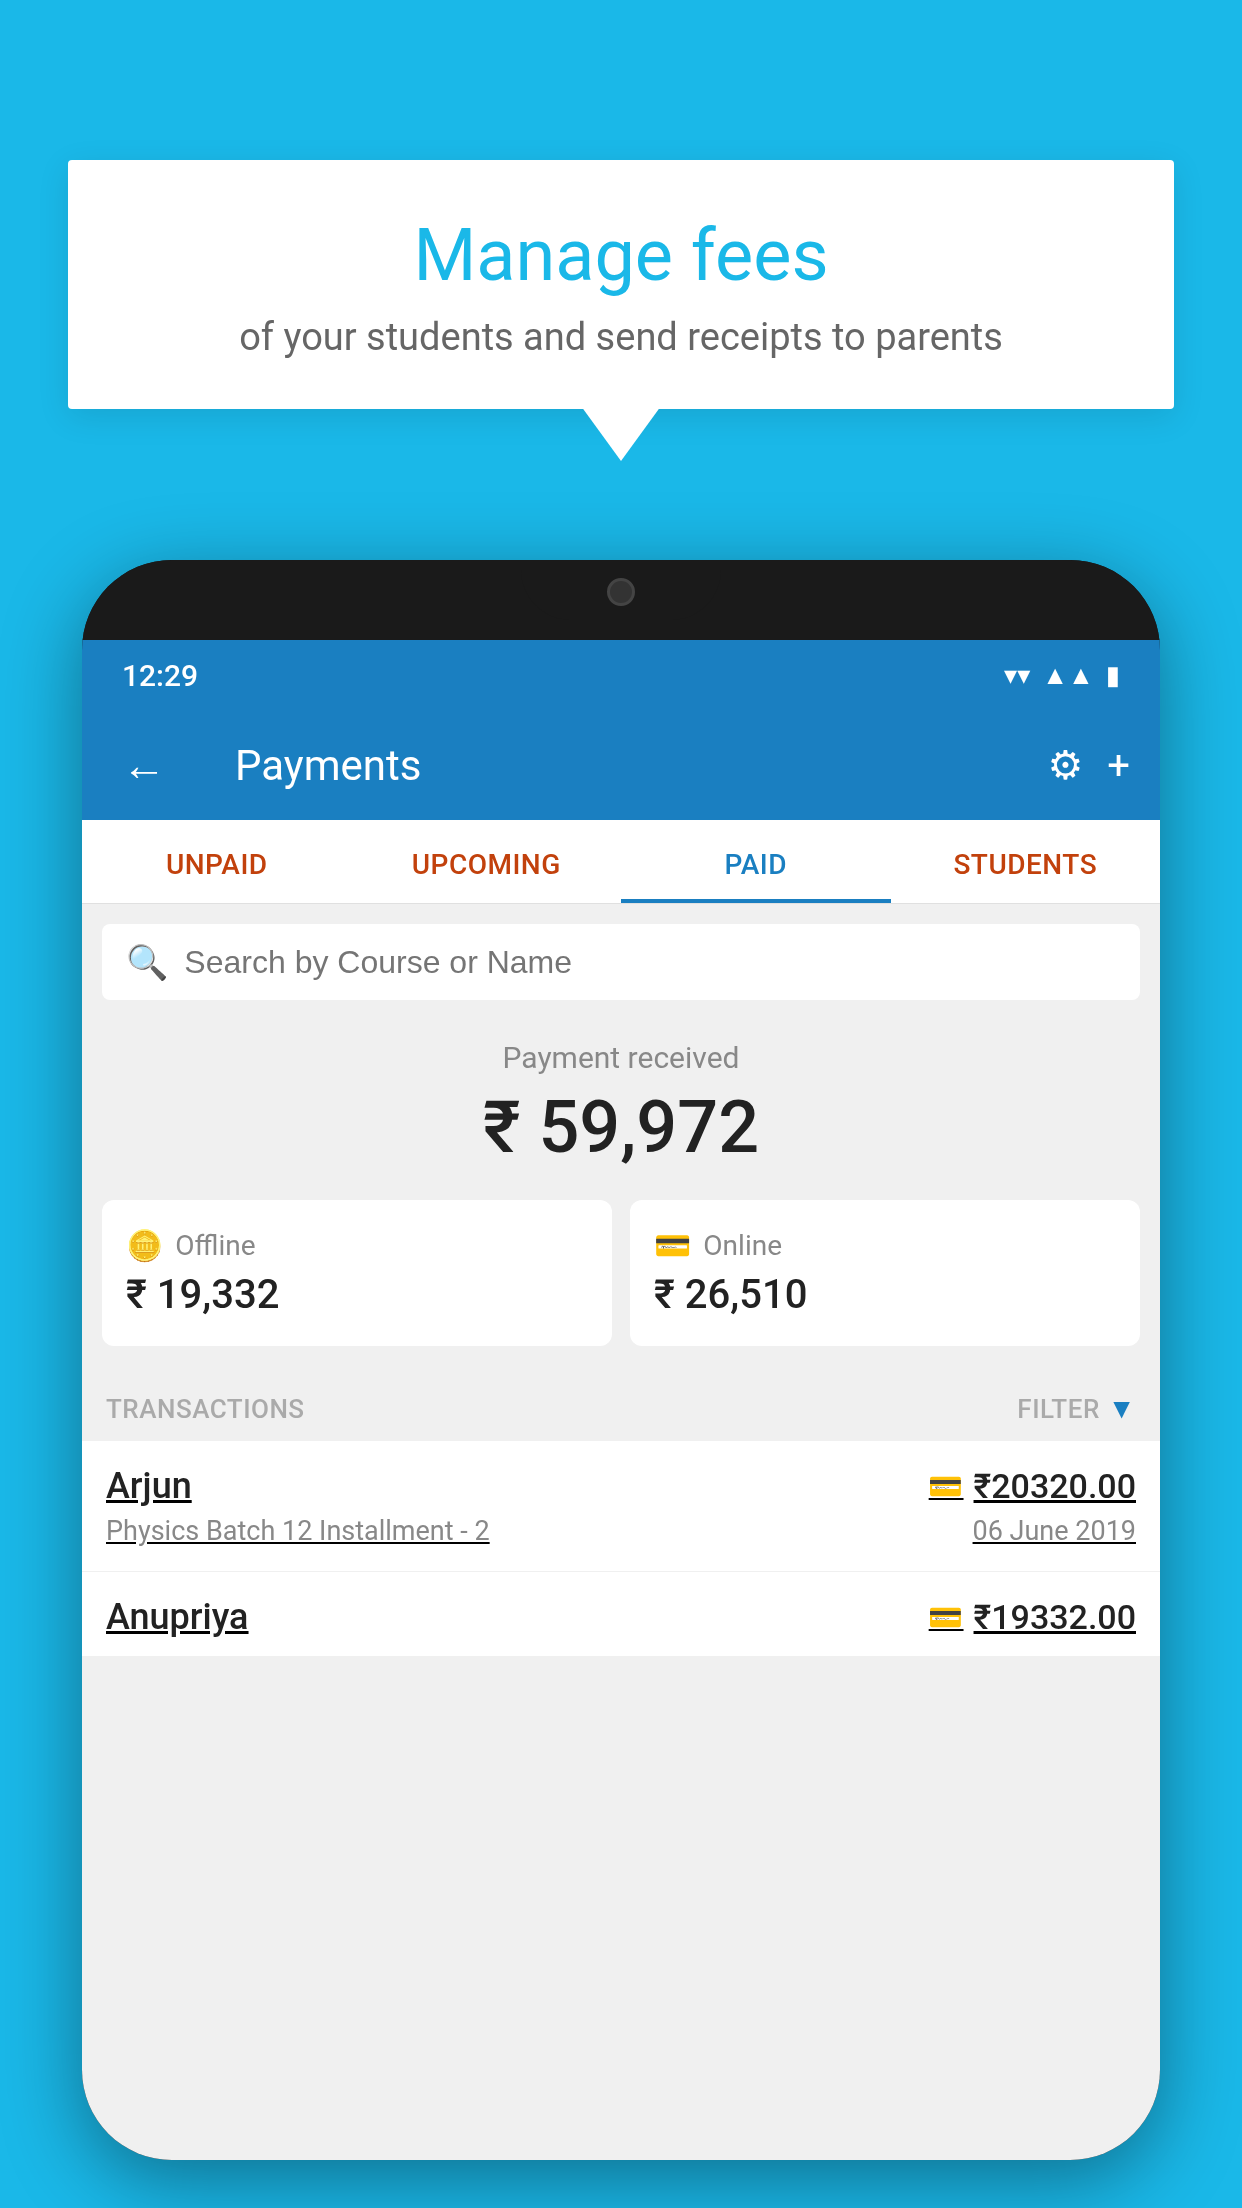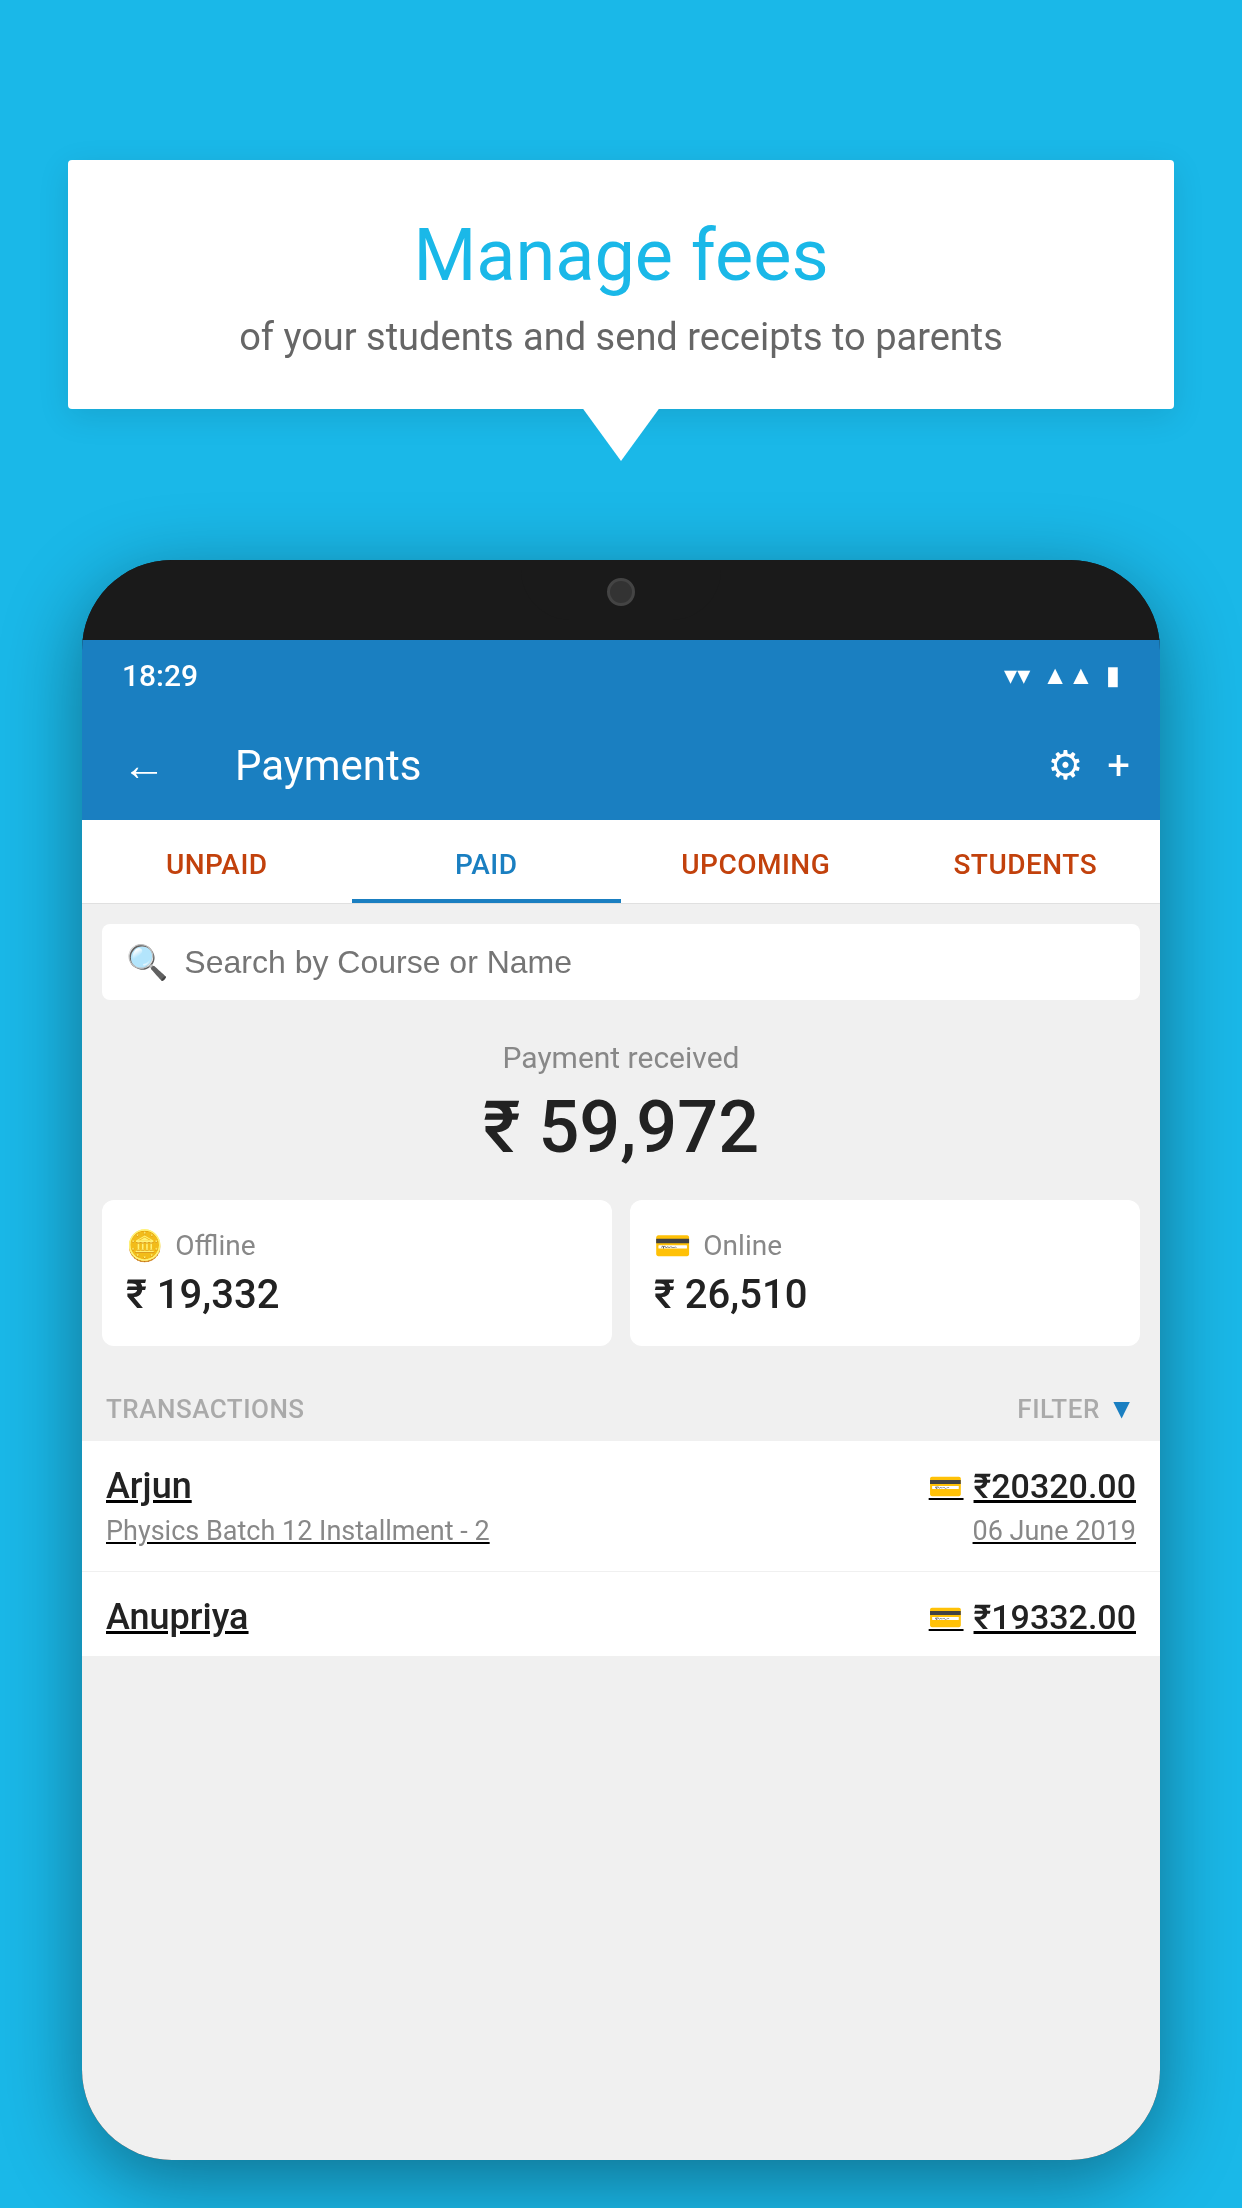--- a/index.html
+++ b/index.html
@@ -355,21 +355,21 @@
 
 <div class="phone-frame">
 
   <div class="phone-notch-area">
     <div class="notch">
       <div class="camera"></div>
     </div>
   </div>
 
   <div class="status-bar">
-    <span class="status-time">18:29</span>
+    <span class="status-time">12:29</span>
     <div class="status-icons">
       <span class="status-icon-wifi">▾▾</span>
       <span class="status-icon-signal">▲▲</span>
       <span class="status-icon-battery">▮</span>
     </div>
   </div>
 
   <div class="screen">
 
     <div class="app-bar">
@@ -378,25 +378,25 @@
       <div class="app-bar-actions">
         <span class="app-bar-icon">⚙</span>
         <span class="app-bar-icon">+</span>
       </div>
     </div>
 
     <div class="tabs">
       <div class="tab">
         <span>UNPAID</span>
       </div>
+      <div class="tab">
+        <span>UPCOMING</span>
+      </div>
       <div class="tab active">
         <span>PAID</span>
-      </div>
-      <div class="tab">
-        <span>UPCOMING</span>
       </div>
       <div class="tab">
         <span>STUDENTS</span>
       </div>
     </div>
 
     <div class="search-bar">
       <span class="search-icon-wrap">🔍</span>
       <input class="search-input" type="text" placeholder="Search by Course or Name" style="">
     </div>

